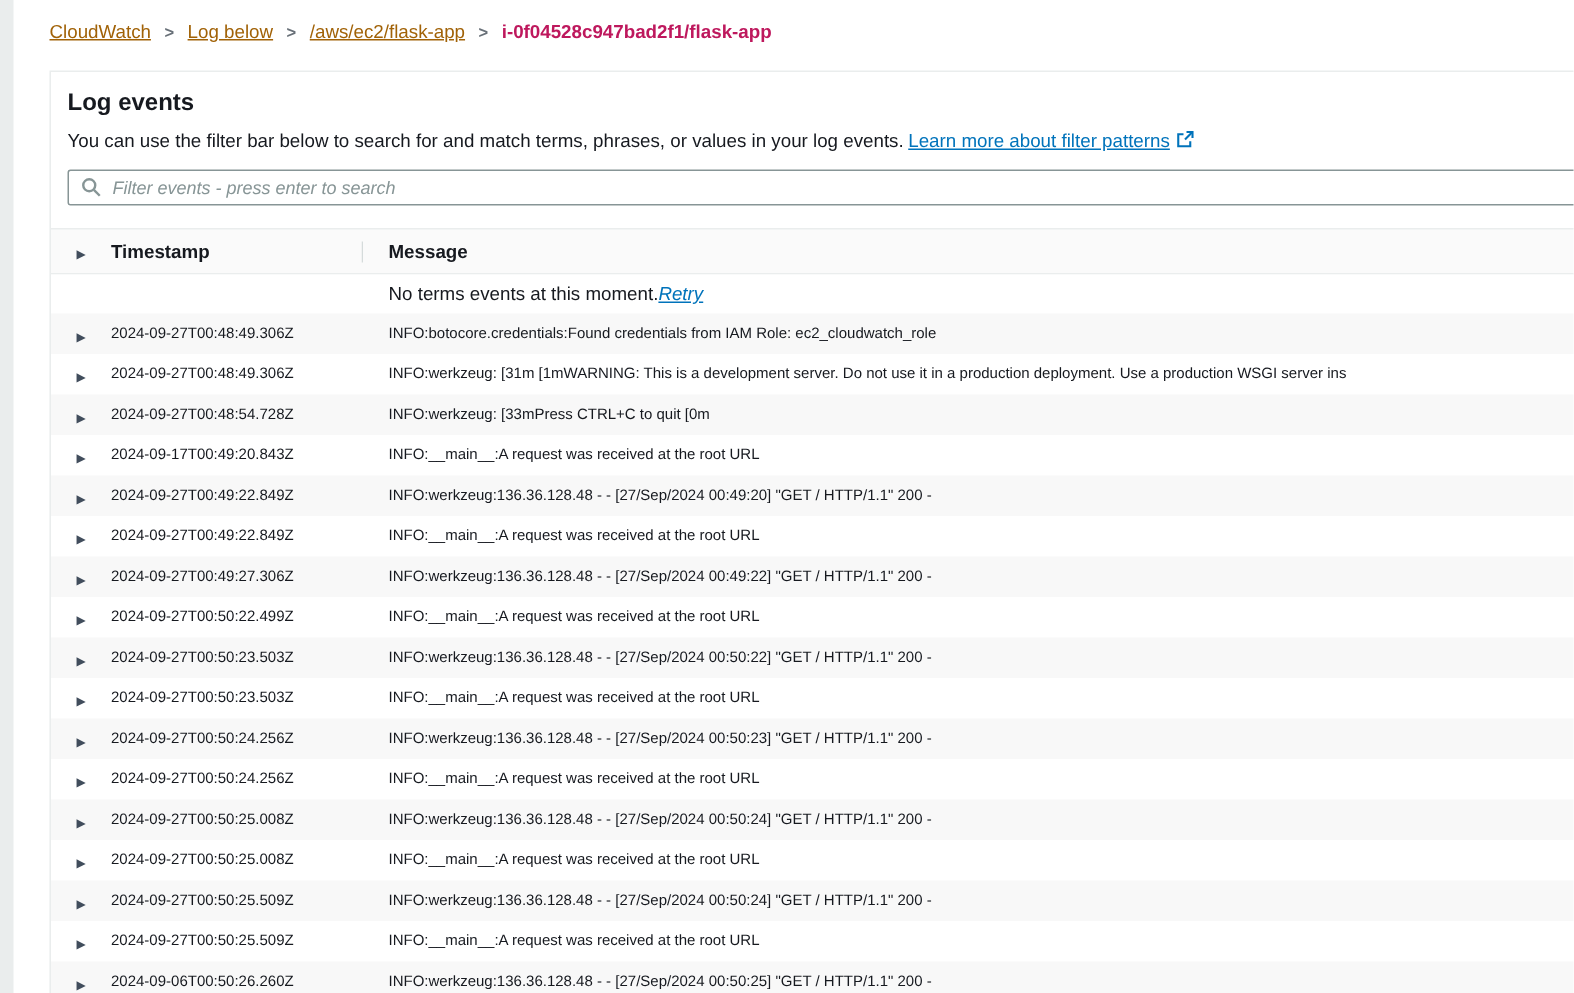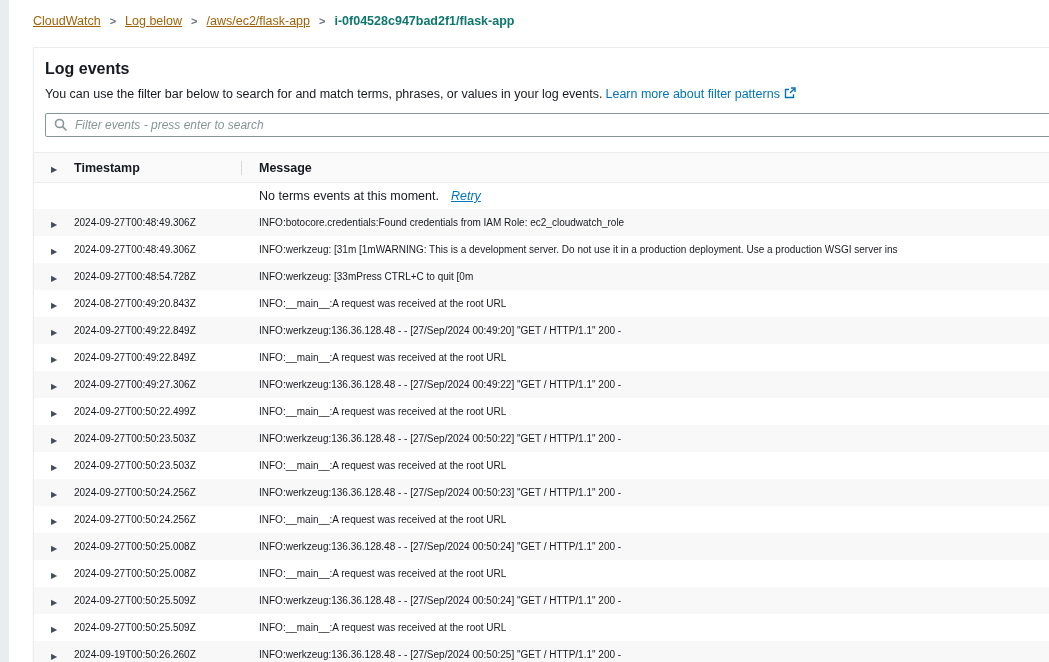--- a/index.html
+++ b/index.html
@@ -7,32 +7,32 @@
     font-family: "Liberation Sans", "DejaVu Sans", sans-serif; color: #16191f; }
   body { position: relative; }
 
   .left-strip { position: absolute; left: 0; top: 0; width: 9px; height: 662px;
     background: #eaeded; }
 
   
   .breadcrumb { position: absolute; left: 33px; top: 13px; font-size: 12.5px;
     line-height: 16px; white-space: nowrap; }
   .bc-item.link { color: #a16207; text-decoration: underline; cursor: pointer; }
-  .bc-item.current { color: #0f766e; font-weight: 700; }
+  .bc-item.current { color: #be185d; font-weight: 700; }
   .bc-sep { color: #687078; margin: 0 9px; font-size: 11px; font-weight: 700; }
 
   
   .card { position: absolute; left: 33px; top: 47px; width: 1080px; height: 645px;
     background: #ffffff; border: 1px solid #eaeded; border-radius: 0;
     box-shadow: 0 1px 1px 0 rgba(0,28,36,.1); }
   .card-title { padding: 11px 0 0 11px; font-size: 16px; font-weight: 700;
     line-height: 20px; color: #16191f; }
   .card-desc { margin: 7px 0 0 11px; font-size: 12.5px; line-height: 16px;
     color: #16191f; }
-  .learn-link { color: #0073bb; cursor: pointer;
+  .learn-link { color: #0073bb; text-decoration: underline; cursor: pointer;
     margin-left: 3px; }
   .ext-icon { display: inline-block; vertical-align: -1px; margin-left: 4px; }
 
   
   .filter-wrap { position: relative; margin: 10px 11px 0 11px; }
   .filter-input { width: 100%; height: 24px; border: 1px solid #879596;
     border-radius: 2px; padding: 0 8px 0 29px; font-size: 12px; font-style: italic;
     color: #16191f; outline: none; background: #fff;
     font-family: "Liberation Sans", sans-serif; }
   .filter-input::placeholder { color: #879596; font-style: italic; }
@@ -47,21 +47,21 @@
   .col-ts { width: 183px; padding-left: 16px; flex: none; white-space: nowrap;
     overflow: hidden; }
   .col-msg { flex: 1; padding-left: 18px; white-space: pre; overflow: hidden;
     position: relative; min-width: 0; }
   .thead .col-msg::before { content: ""; position: absolute; left: 0; top: 50%;
     transform: translateY(-50%); width: 1px; height: 18px; background: #d5dbdb; }
   .arrow { font-size: 8px; color: #414d5c; cursor: pointer; display: inline-block;
     line-height: 1; }
   .notice-row { height: 26px; background: #fff; }
   .retry-link { color: #0073bb; font-style: italic; text-decoration: underline;
-    cursor: pointer; margin-left: 12px; }
+    cursor: pointer; margin-left: 0; }
   .row { height: 27px; background: #ffffff; }
   .row.stripe { background: #f8f8f8; }
   .mono { font-family: Liberation Sans, sans-serif;
     font-size: 10px; color: #16191f; }
 </style>
 </head>
 <body>
 
 <div class="left-strip"></div>
 
@@ -108,21 +108,21 @@
           <div class="col-ts mono">2024-09-27T00:48:49.306Z</div>
           <div class="col-msg mono">INFO:werkzeug: [31m [1mWARNING: This is a development server. Do not use it in a production deployment. Use a production WSGI server ins</div>
         </div>
         <div class="trow row stripe">
           <div class="col-arrow"><span class="arrow">▶</span></div>
           <div class="col-ts mono">2024-09-27T00:48:54.728Z</div>
           <div class="col-msg mono">INFO:werkzeug: [33mPress CTRL+C to quit [0m</div>
         </div>
         <div class="trow row">
           <div class="col-arrow"><span class="arrow">▶</span></div>
-          <div class="col-ts mono">2024-08-27T00:49:20.843Z</div>
+          <div class="col-ts mono">2024-09-17T00:49:20.843Z</div>
           <div class="col-msg mono">INFO:__main__:A request was received at the root URL</div>
         </div>
         <div class="trow row stripe">
           <div class="col-arrow"><span class="arrow">▶</span></div>
           <div class="col-ts mono">2024-09-27T00:49:22.849Z</div>
           <div class="col-msg mono">INFO:werkzeug:136.36.128.48 - - [27/Sep/2024 00:49:20] "GET / HTTP/1.1" 200 -</div>
         </div>
         <div class="trow row">
           <div class="col-arrow"><span class="arrow">▶</span></div>
           <div class="col-ts mono">2024-09-27T00:49:22.849Z</div>
@@ -173,18 +173,18 @@
           <div class="col-ts mono">2024-09-27T00:50:25.509Z</div>
           <div class="col-msg mono">INFO:werkzeug:136.36.128.48 - - [27/Sep/2024 00:50:24] "GET / HTTP/1.1" 200 -</div>
         </div>
         <div class="trow row">
           <div class="col-arrow"><span class="arrow">▶</span></div>
           <div class="col-ts mono">2024-09-27T00:50:25.509Z</div>
           <div class="col-msg mono">INFO:__main__:A request was received at the root URL</div>
         </div>
         <div class="trow row stripe">
           <div class="col-arrow"><span class="arrow">▶</span></div>
-          <div class="col-ts mono">2024-09-19T00:50:26.260Z</div>
+          <div class="col-ts mono">2024-09-06T00:50:26.260Z</div>
           <div class="col-msg mono">INFO:werkzeug:136.36.128.48 - - [27/Sep/2024 00:50:25] "GET / HTTP/1.1" 200 -</div>
         </div>
       </div>
   </div>
 </section>
 
 </body></html>

